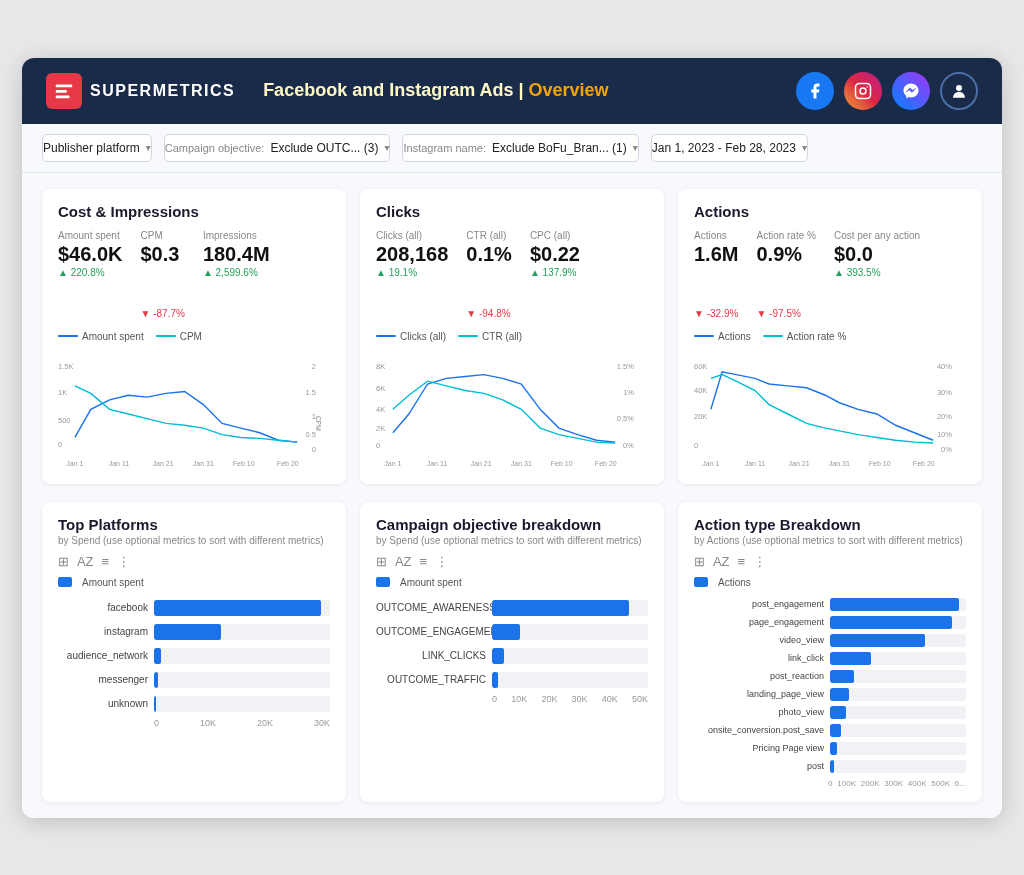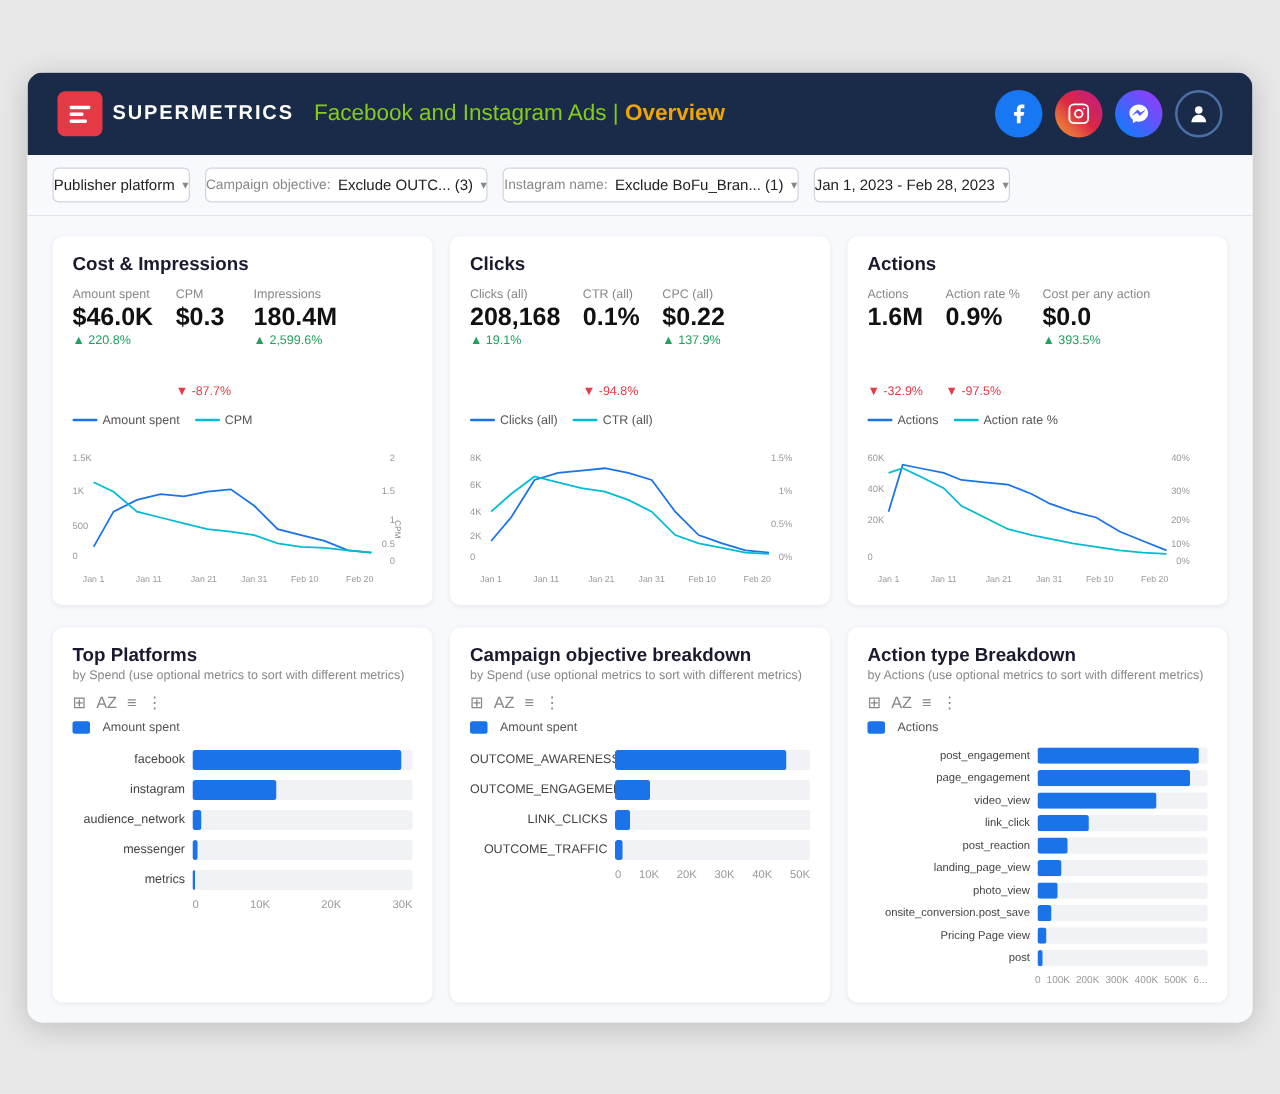--- a/index.html
+++ b/index.html
@@ -23,21 +23,21 @@
     .header {
       background: #1a2b4a;
       display: flex;
       align-items: center;
       justify-content: space-between;
       padding: 14px 24px;
     }
     .header-left {
       display: flex;
       align-items: center;
-      gap: 16px;
+      gap: 28px;
     }
     .logo {
       display: flex;
       align-items: center;
       gap: 8px;
     }
     .logo-icon {
       width: 36px;
       height: 36px;
       background: #e63946;
@@ -53,22 +53,22 @@
       font-weight: 700;
       letter-spacing: 1.5px;
       text-transform: uppercase;
     }
     .header-title {
       color: #fff;
       font-size: 18px;
       font-weight: 500;
     }
     .header-title span {
-      color: #84cc16;
-      font-weight: 400;
+      color: #fef9c3;
+      font-weight: 700;
     }
     .header-icons {
       display: flex;
       gap: 10px;
     }
     .social-icon {
       width: 38px;
       height: 38px;
       border-radius: 50%;
       display: flex;
@@ -546,21 +546,21 @@
               <div class="bar-fill" style="width:4%;"></div>
             </div>
           </div>
           <div class="bar-row">
             <span class="bar-label">messenger</span>
             <div class="bar-track">
               <div class="bar-fill" style="width:2%;"></div>
             </div>
           </div>
           <div class="bar-row">
-            <span class="bar-label">metrics</span>
+            <span class="bar-label">unknown</span>
             <div class="bar-track">
               <div class="bar-fill" style="width:1%;"></div>
             </div>
           </div>
         </div>
         <div style="display:flex;padding-left:96px;gap:0;margin-top:6px;justify-content:space-between;">
           <span style="font-size:9px;color:#999;">0</span>
           <span style="font-size:9px;color:#999;">10K</span>
           <span style="font-size:9px;color:#999;">20K</span>
           <span style="font-size:9px;color:#999;">30K</span>

